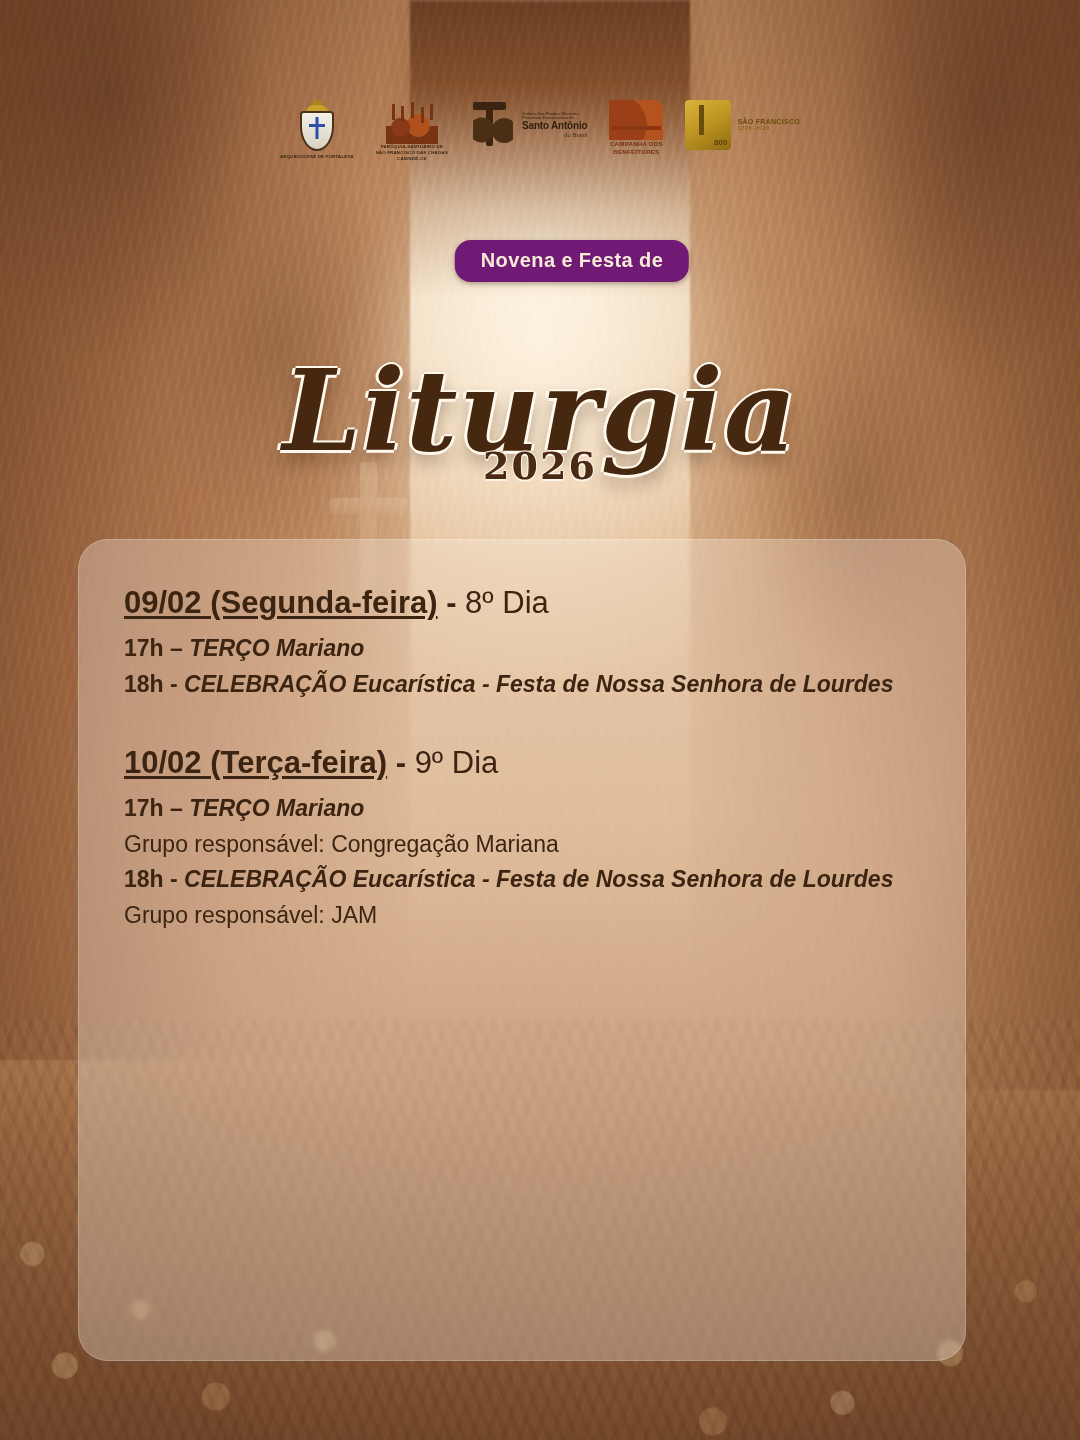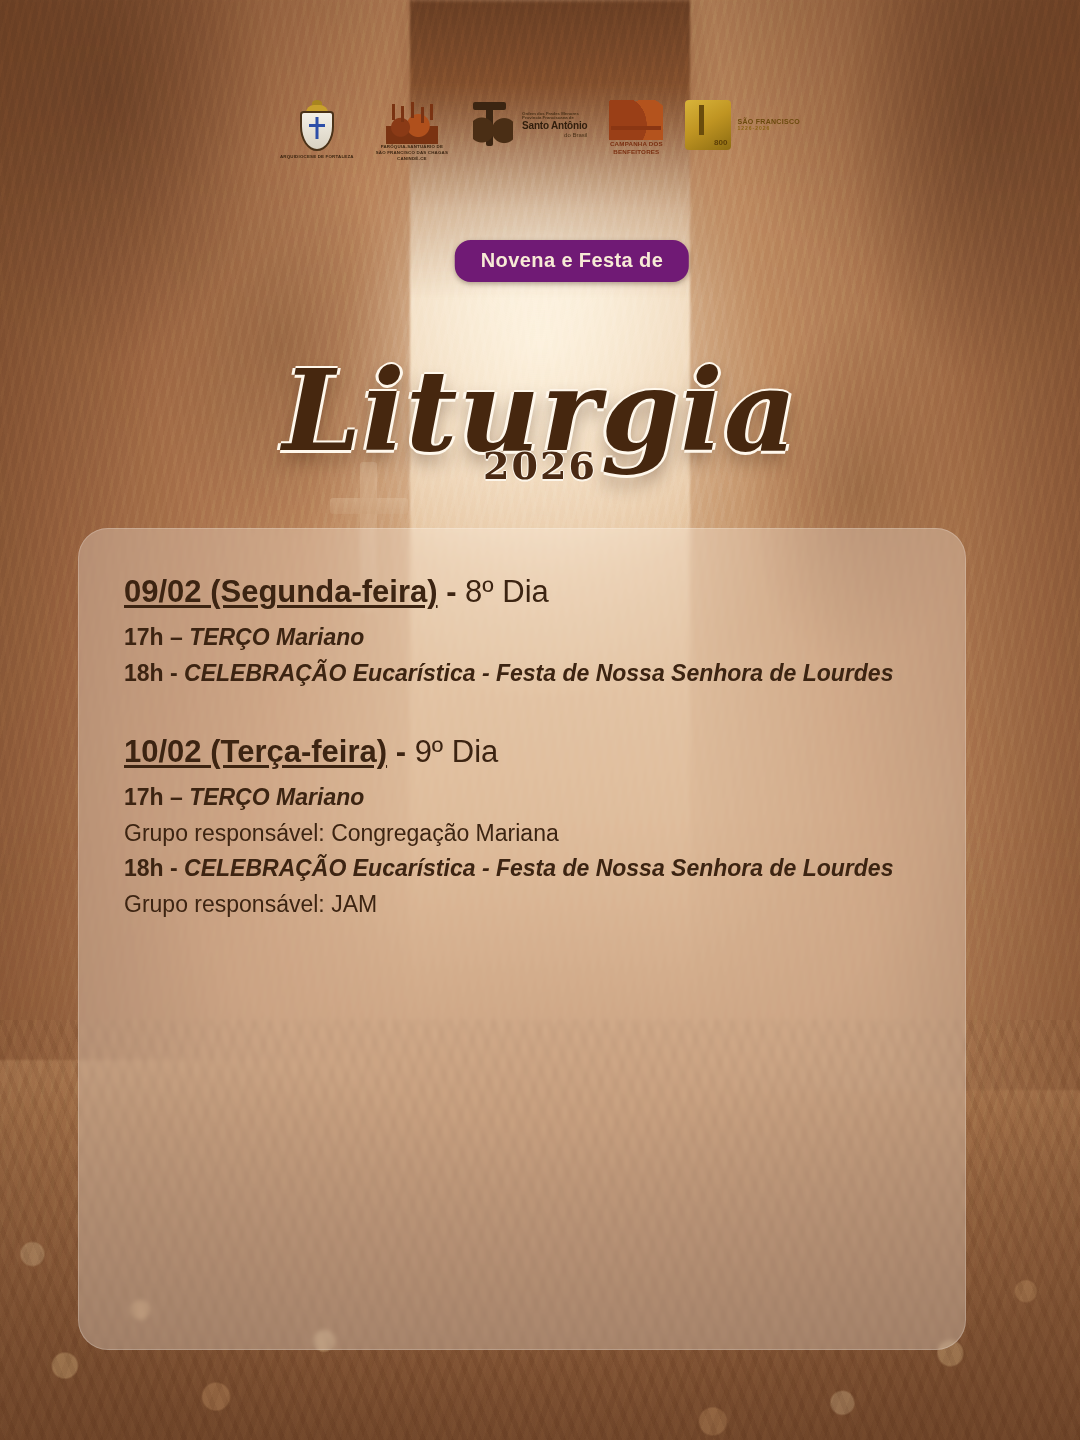--- a/index.html
+++ b/index.html
@@ -314,21 +314,21 @@
     font-size: 38px;
     font-weight: bold;
     color: #4a2a14;
     letter-spacing: 2px;
     text-shadow: 0 2px 0 #fdf6ea, 0 -1px 0 #fdf6ea, 1px 0 0 #fdf6ea, -1px 0 0 #fdf6ea;
   }
 
   
   .card {
     position: absolute;
-    left: 78px; top: 528px;
+    left: 78px; top: 539px;
     width: 888px; height: 822px;
     background: rgba(255,246,235,0.30);
     border-radius: 30px;
     backdrop-filter: blur(2px);
     box-shadow: inset 0 0 0 1px rgba(255,255,255,0.20);
   }
 
   .card-inner {
     padding: 44px 46px;
   }

